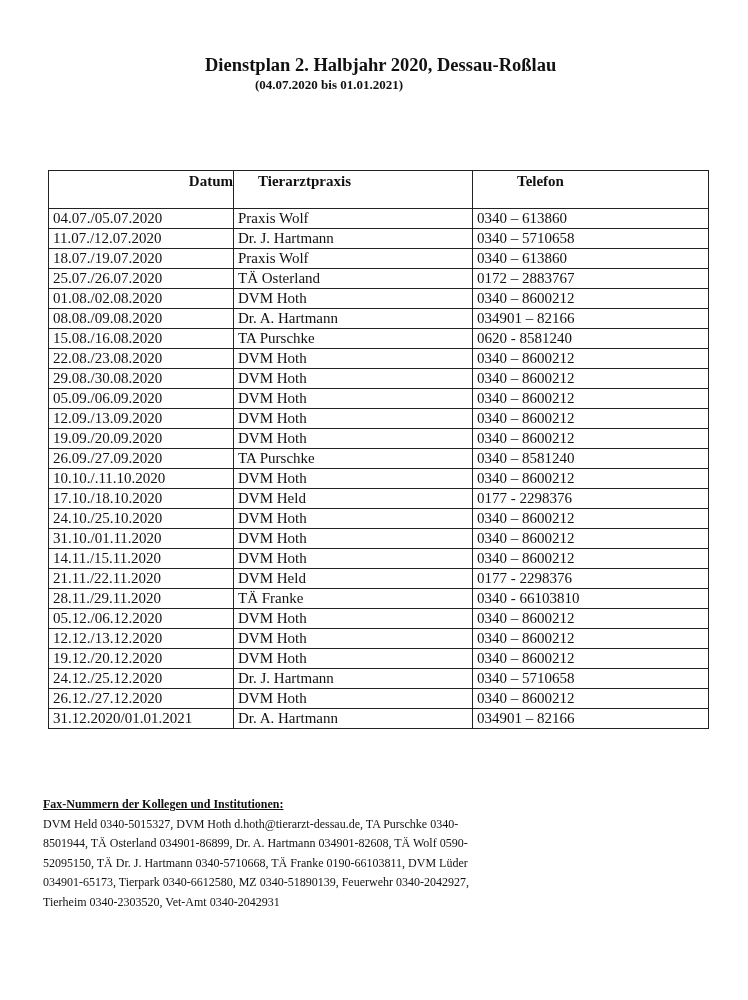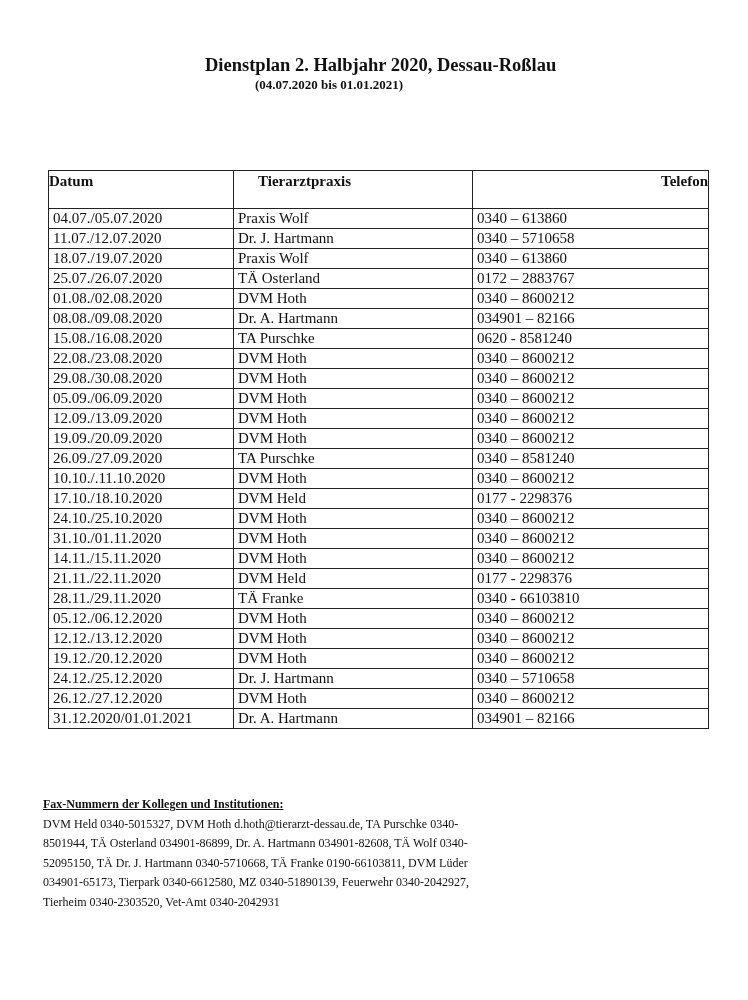--- a/index.html
+++ b/index.html
@@ -60,23 +60,23 @@
       text-align: left;
       vertical-align: middle;
     }
     table.schedule th {
       height: 36px;
       vertical-align: top;
       font-weight: bold;
       font-size: 15px;
       padding-top: 1px;
     }
-    table.schedule th.h-datum { text-align: left; padding-left: 0; padding-right: 0; }
+    table.schedule th.h-datum { text-align: right; padding-left: 0; padding-right: 0; }
     table.schedule th.h-praxis { padding-left: 24px; }
-    table.schedule th.h-telefon { padding-left: 44px; text-align: right; }
+    table.schedule th.h-telefon { padding-left: 44px; }
     .fax-block {
       position: absolute;
       left: 43px;
       top: 795px;
       width: 640px;
       font-size: 12px;
       line-height: 19.6px;
     }
     .fax-heading {
       font-weight: bold;
@@ -239,17 +239,17 @@
         <td>31.12.2020/01.01.2021</td>
         <td>Dr. A. Hartmann</td>
         <td>034901 – 82166</td>
       </tr>
     </tbody>
 </table>
 
 <div class="fax-block">
   <span class="fax-heading">Fax-Nummern der Kollegen und Institutionen:</span>
   <span class="fax-line">DVM Held 0340-5015327, DVM Hoth d.hoth@tierarzt-dessau.de, TA Purschke 0340-</span>
-  <span class="fax-line">8501944, TÄ Osterland 034901-86899, Dr. A. Hartmann 034901-82608, TÄ Wolf 0340-</span>
+  <span class="fax-line">8501944, TÄ Osterland 034901-86899, Dr. A. Hartmann 034901-82608, TÄ Wolf 0590-</span>
   <span class="fax-line">52095150, TÄ Dr. J. Hartmann 0340-5710668, TÄ Franke 0190-66103811, DVM Lüder</span>
   <span class="fax-line">034901-65173, Tierpark 0340-6612580, MZ 0340-51890139, Feuerwehr 0340-2042927,</span>
   <span class="fax-line">Tierheim 0340-2303520, Vet-Amt 0340-2042931</span>
 </div>
 
 </body></html>

